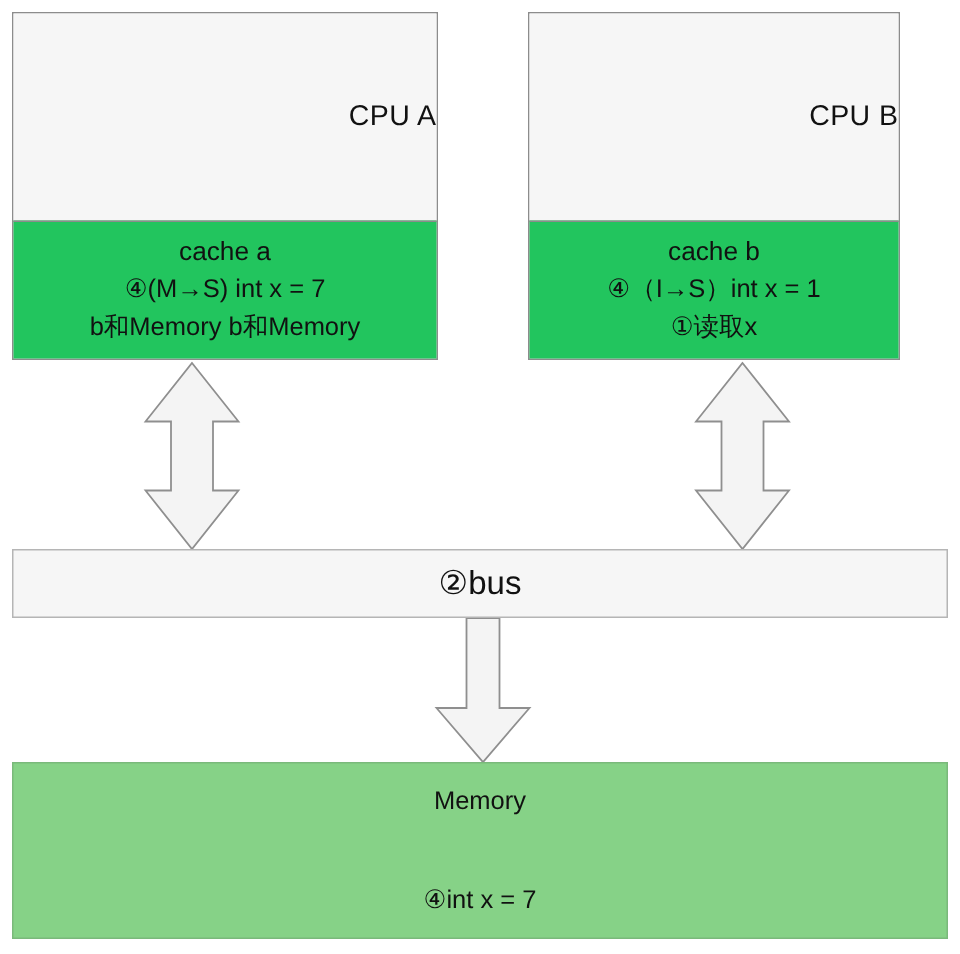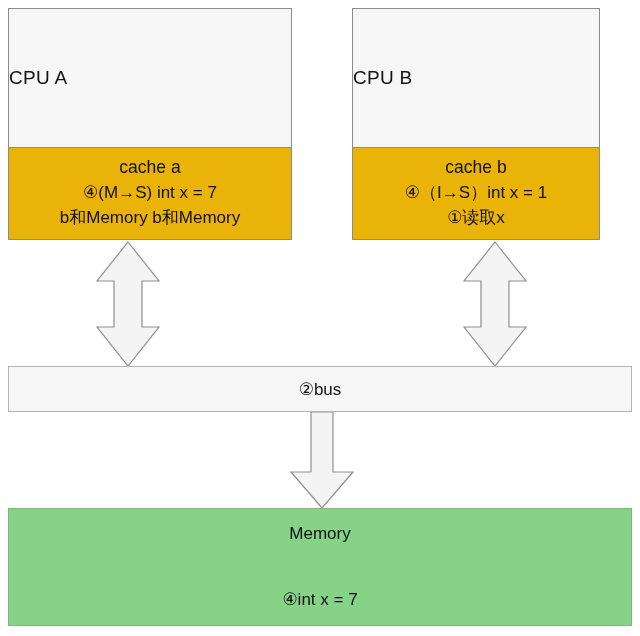--- a/index.html
+++ b/index.html
@@ -40,32 +40,32 @@
     box-sizing: border-box;
     border: 1px solid #8c8c8c;
     display: flex;
     flex-direction: column;
     background: #f6f6f6;
   }
   .cpu-top {
     flex: 0 0 138px;
     display: flex;
     align-items: center;
-    justify-content: flex-start;
+    justify-content: flex-end;
     background: #f6f6f6;
     box-sizing: border-box;
   }
   .cpu-title {
     font-size: 19px;
     letter-spacing: 0.3px;
     color: #111111;
   }
   .cache-section {
     flex: 1 1 auto;
-    background: #eab308;
+    background: #22c55e;
     border-top: 1px solid #8c8c8c;
     display: flex;
     flex-direction: column;
     align-items: center;
     justify-content: center;
     box-sizing: border-box;
     padding: 4px 2px 6px 2px;
   }
   .cache-line {
     font-size: 17px;
@@ -78,21 +78,21 @@
   
   #bus-box {
     left: 8px;
     top: 366px;
     width: 624px;
     height: 46px;
     background: #f6f6f6;
     border: 1px solid #b5b5b5;
   }
   #bus-label {
-    font-size: 17px;
+    font-size: 22px;
     color: #111111;
   }
 
   
   #memory-box {
     left: 8px;
     top: 508px;
     width: 624px;
     height: 118px;
     background: #86d287;

